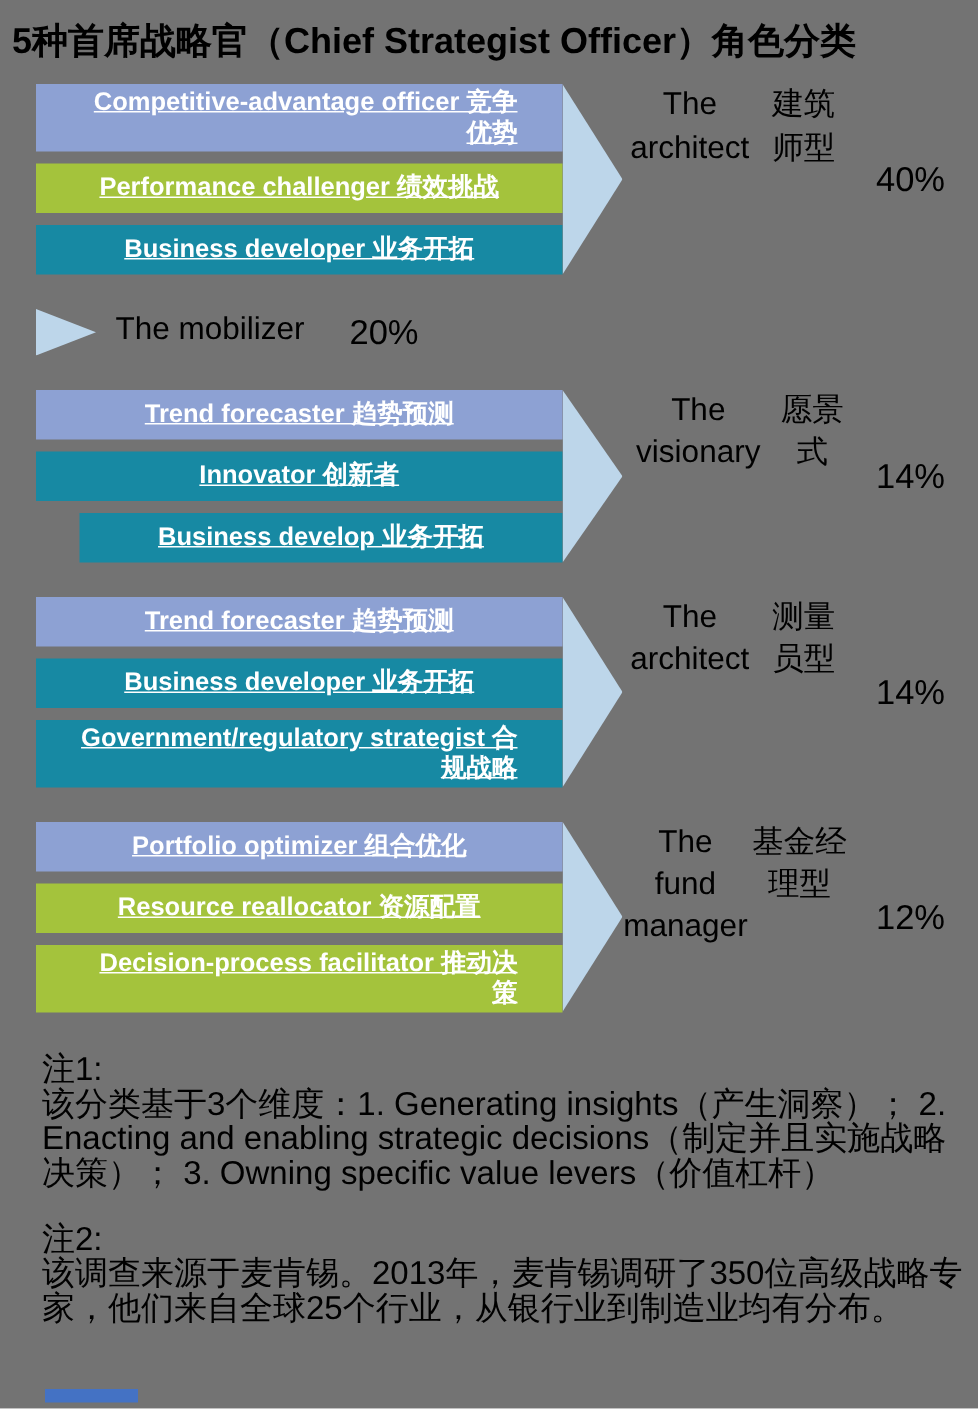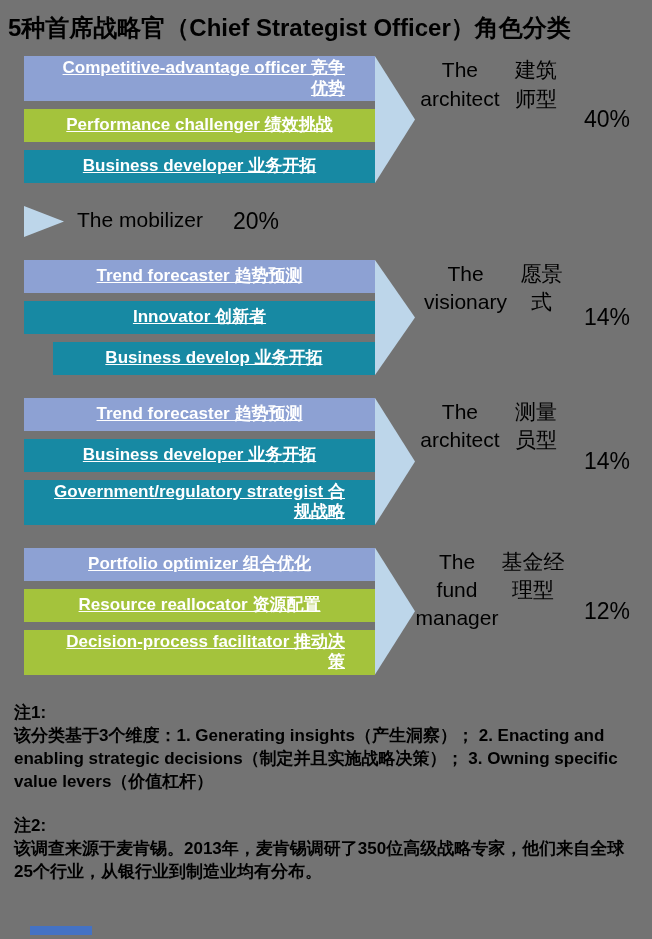--- a/index.html
+++ b/index.html
@@ -65,24 +65,23 @@
   .percent{
     width:80px;
     display:flex;
     flex-direction:row;
     justify-content:center;
     align-items:center;
     font-size:23px;
     line-height:1.35;
   }
   .notes{
-    margin:26px 10px 0 14px;
-    font-size:17px;
+    margin:26px 10px 0 28px;
+    font-size:22px;
     line-height:23px;
-    font-weight:bold;
   }
   .note{margin-bottom:21px;}
   .note-heading{display:block;}
   .note-body{display:block;}
   .bottom-bar{
     position:absolute;
     left:30px;
     top:926px;
     width:62px;
     height:9px;

